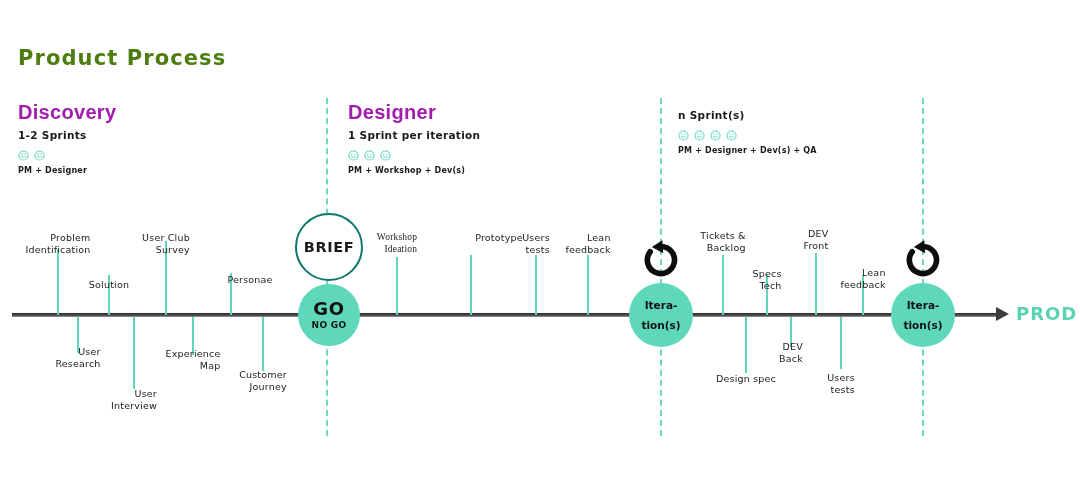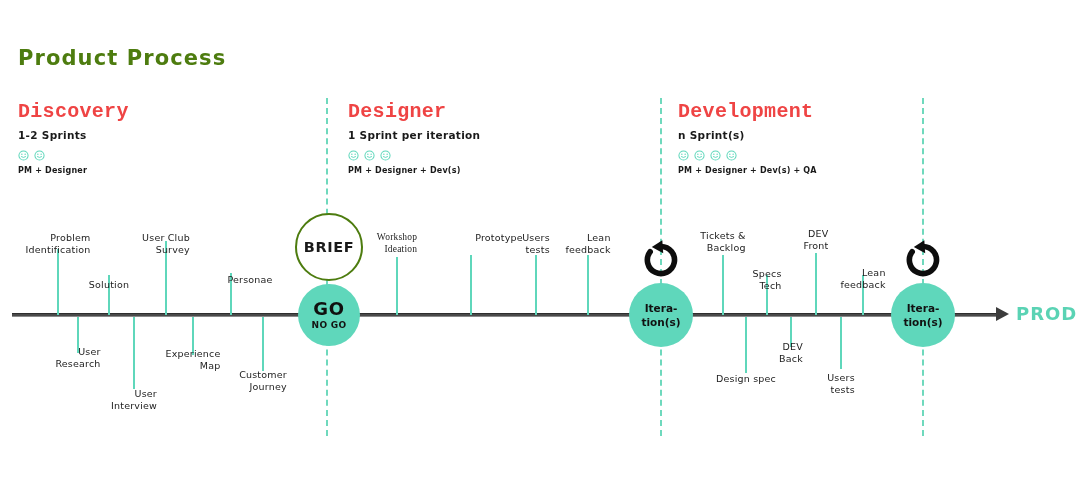--- a/index.html
+++ b/index.html
@@ -27,24 +27,24 @@
     font-size: 21px;
     font-weight: bold;
     letter-spacing: 1.1px;
     color: #4d7c0f;
     white-space: nowrap;
   }
 
   
   .phase { position: absolute; }
   .phase-name {
-    font-family: Liberation Mono, monospace;
+    font-family: Liberation Sans, sans-serif;
     font-size: 20px;
     font-weight: bold;
-    color: #ef4444;
+    color: #a21caf;
     letter-spacing: 0.3px;
     white-space: nowrap;
     line-height: 1;
   }
   .phase-duration {
     margin-top: 8px;
     font-family: "DejaVu Sans", sans-serif;
     font-size: 10.5px;
     font-weight: bold;
     color: #1a1a1a;
@@ -135,21 +135,21 @@
     position: absolute;
     border-radius: 50%;
     display: flex;
     flex-direction: column;
     align-items: center;
     justify-content: center;
     box-sizing: border-box;
   }
   .node-brief {
     background: #ffffff;
-    border: 2px solid #4d7c0f;
+    border: 2px solid #0f766e;
     align-items: center;
   }
   .node-brief .node-title {
     font-family: "DejaVu Sans", sans-serif;
     font-size: 14.5px;
     font-weight: bold;
     letter-spacing: 0.6px;
     color: #1a1a1a;
   }
   .node-teal { background: #5fd7bb; }
@@ -168,21 +168,21 @@
     font-weight: bold;
     letter-spacing: 0.3px;
     color: #141413;
     line-height: 1;
   }
   .node-iteration .node-title {
     font-family: "DejaVu Sans", sans-serif;
     font-size: 10.5px;
     font-weight: bold;
     color: #111111;
-    line-height: 14px;
+    line-height: 20px;
     text-align: center;
     white-space: pre-line;
   }
   .loop-icon { position: absolute; }
 </style>
 </head>
 <body>
 
 <div id="canvas">
 
@@ -239,24 +239,23 @@
           </span>
           <span style="line-height: 0;">
             <svg class="smiley" width="11" height="11" viewBox="0 0 24 24" aria-hidden="true">
               <circle cx="12" cy="12" r="10" fill="none" stroke="#5fd7bb" stroke-width="2.2"></circle>
               <circle cx="8.4" cy="9.4" r="1.5" fill="#5fd7bb"></circle>
               <circle cx="15.6" cy="9.4" r="1.5" fill="#5fd7bb"></circle>
               <path d="M7.4 14.6 Q12 18.4 16.6 14.6" fill="none" stroke="#5fd7bb" stroke-width="2.1" stroke-linecap="round"></path>
             </svg>
           </span>
         </div>
-        <div class="phase-roles">PM + Designer + Dev(s)</div>
+        <div class="phase-roles">PM + Workshop + Dev(s)</div>
       </div>
       <div class="phase" style="left: 678px; top: 102px;">
-        <div class="phase-name">Development</div>
         <div class="phase-duration">n Sprint(s)</div>
         <div class="phase-people-row">
           <span style="line-height: 0;">
             <svg class="smiley" width="11" height="11" viewBox="0 0 24 24" aria-hidden="true">
               <circle cx="12" cy="12" r="10" fill="none" stroke="#5fd7bb" stroke-width="2.2"></circle>
               <circle cx="8.4" cy="9.4" r="1.5" fill="#5fd7bb"></circle>
               <circle cx="15.6" cy="9.4" r="1.5" fill="#5fd7bb"></circle>
               <path d="M7.4 14.6 Q12 18.4 16.6 14.6" fill="none" stroke="#5fd7bb" stroke-width="2.1" stroke-linecap="round"></path>
             </svg>
           </span>

